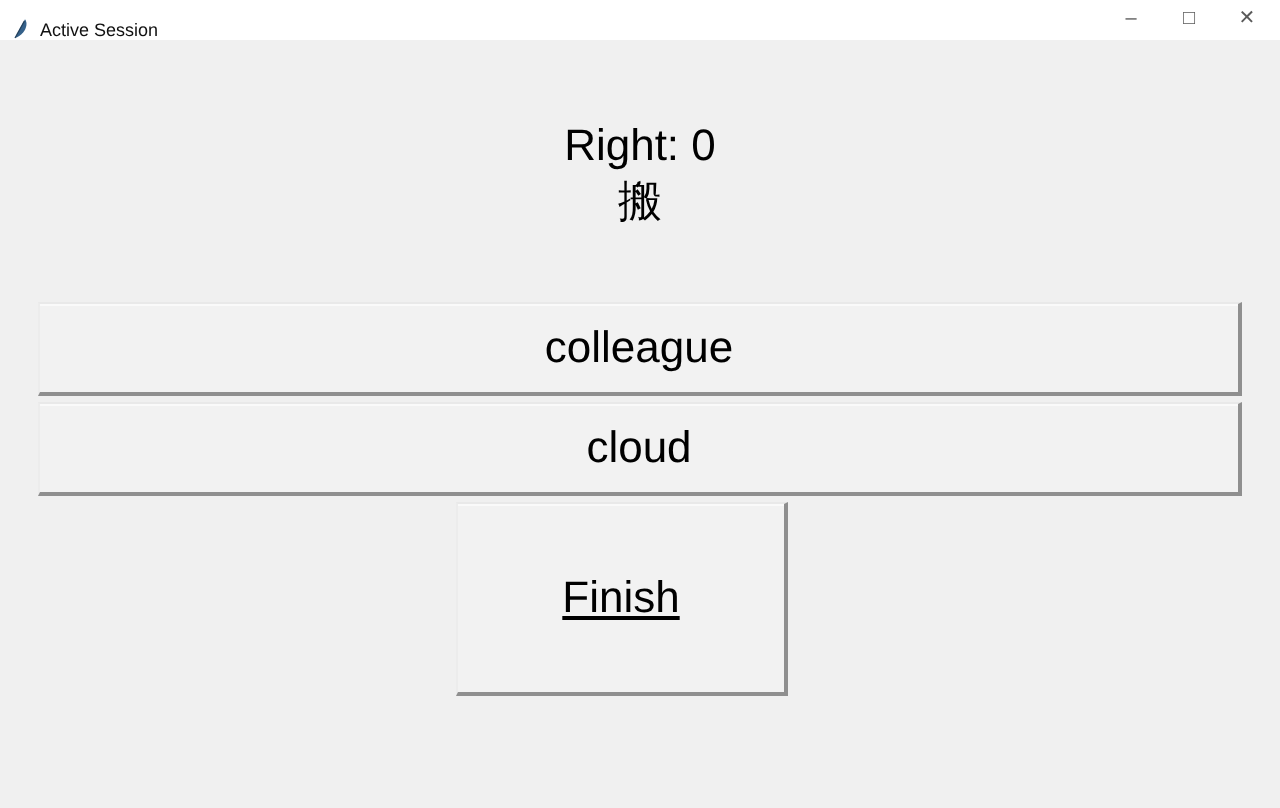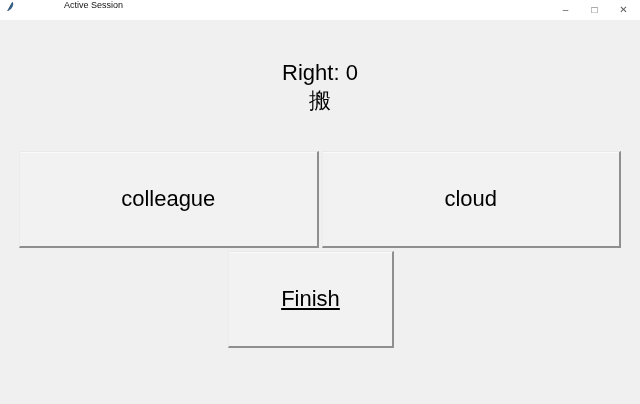--- a/index.html
+++ b/index.html
@@ -10,23 +10,22 @@
     width:640px; height:404px;
     background:#f0f0f0;
     overflow:hidden;
     font-family:"Liberation Sans", sans-serif;
   }
 
   
   .titlebar {
     position:absolute; top:0; left:0; right:0; height:20px;
     background:#ffffff;
-    display:flex; align-items:flex-start;
+    display:flex; align-items:flex-end;
     user-select:none;
-    gap:44px;
   }
   .title-icon {
     width:10px; height:12px;
     margin-left:5px;
     display:flex; align-items:center; justify-content:center;
   }
   .title-text {
     margin-left:5px;
     font-size:9px;
     color:#111111;
@@ -65,20 +64,21 @@
     display:flex; align-items:center; justify-content:center;
     padding:0; margin:0;
     cursor:default;
   }
 
   .answers-row {
     position:absolute; top:151px; left:0; right:0; height:97px;
     display:flex; gap:3px;
     padding:0 19px;
     box-sizing:border-box;
+    flex-direction:column;
   }
   .answers-row .tk-btn { flex:1; height:97px; }
 
   .finish-btn {
     position:absolute; left:228px; top:251px;
     width:166px; height:97px;text-decoration:underline;
   }
 </style>
 </head>
 <body>

